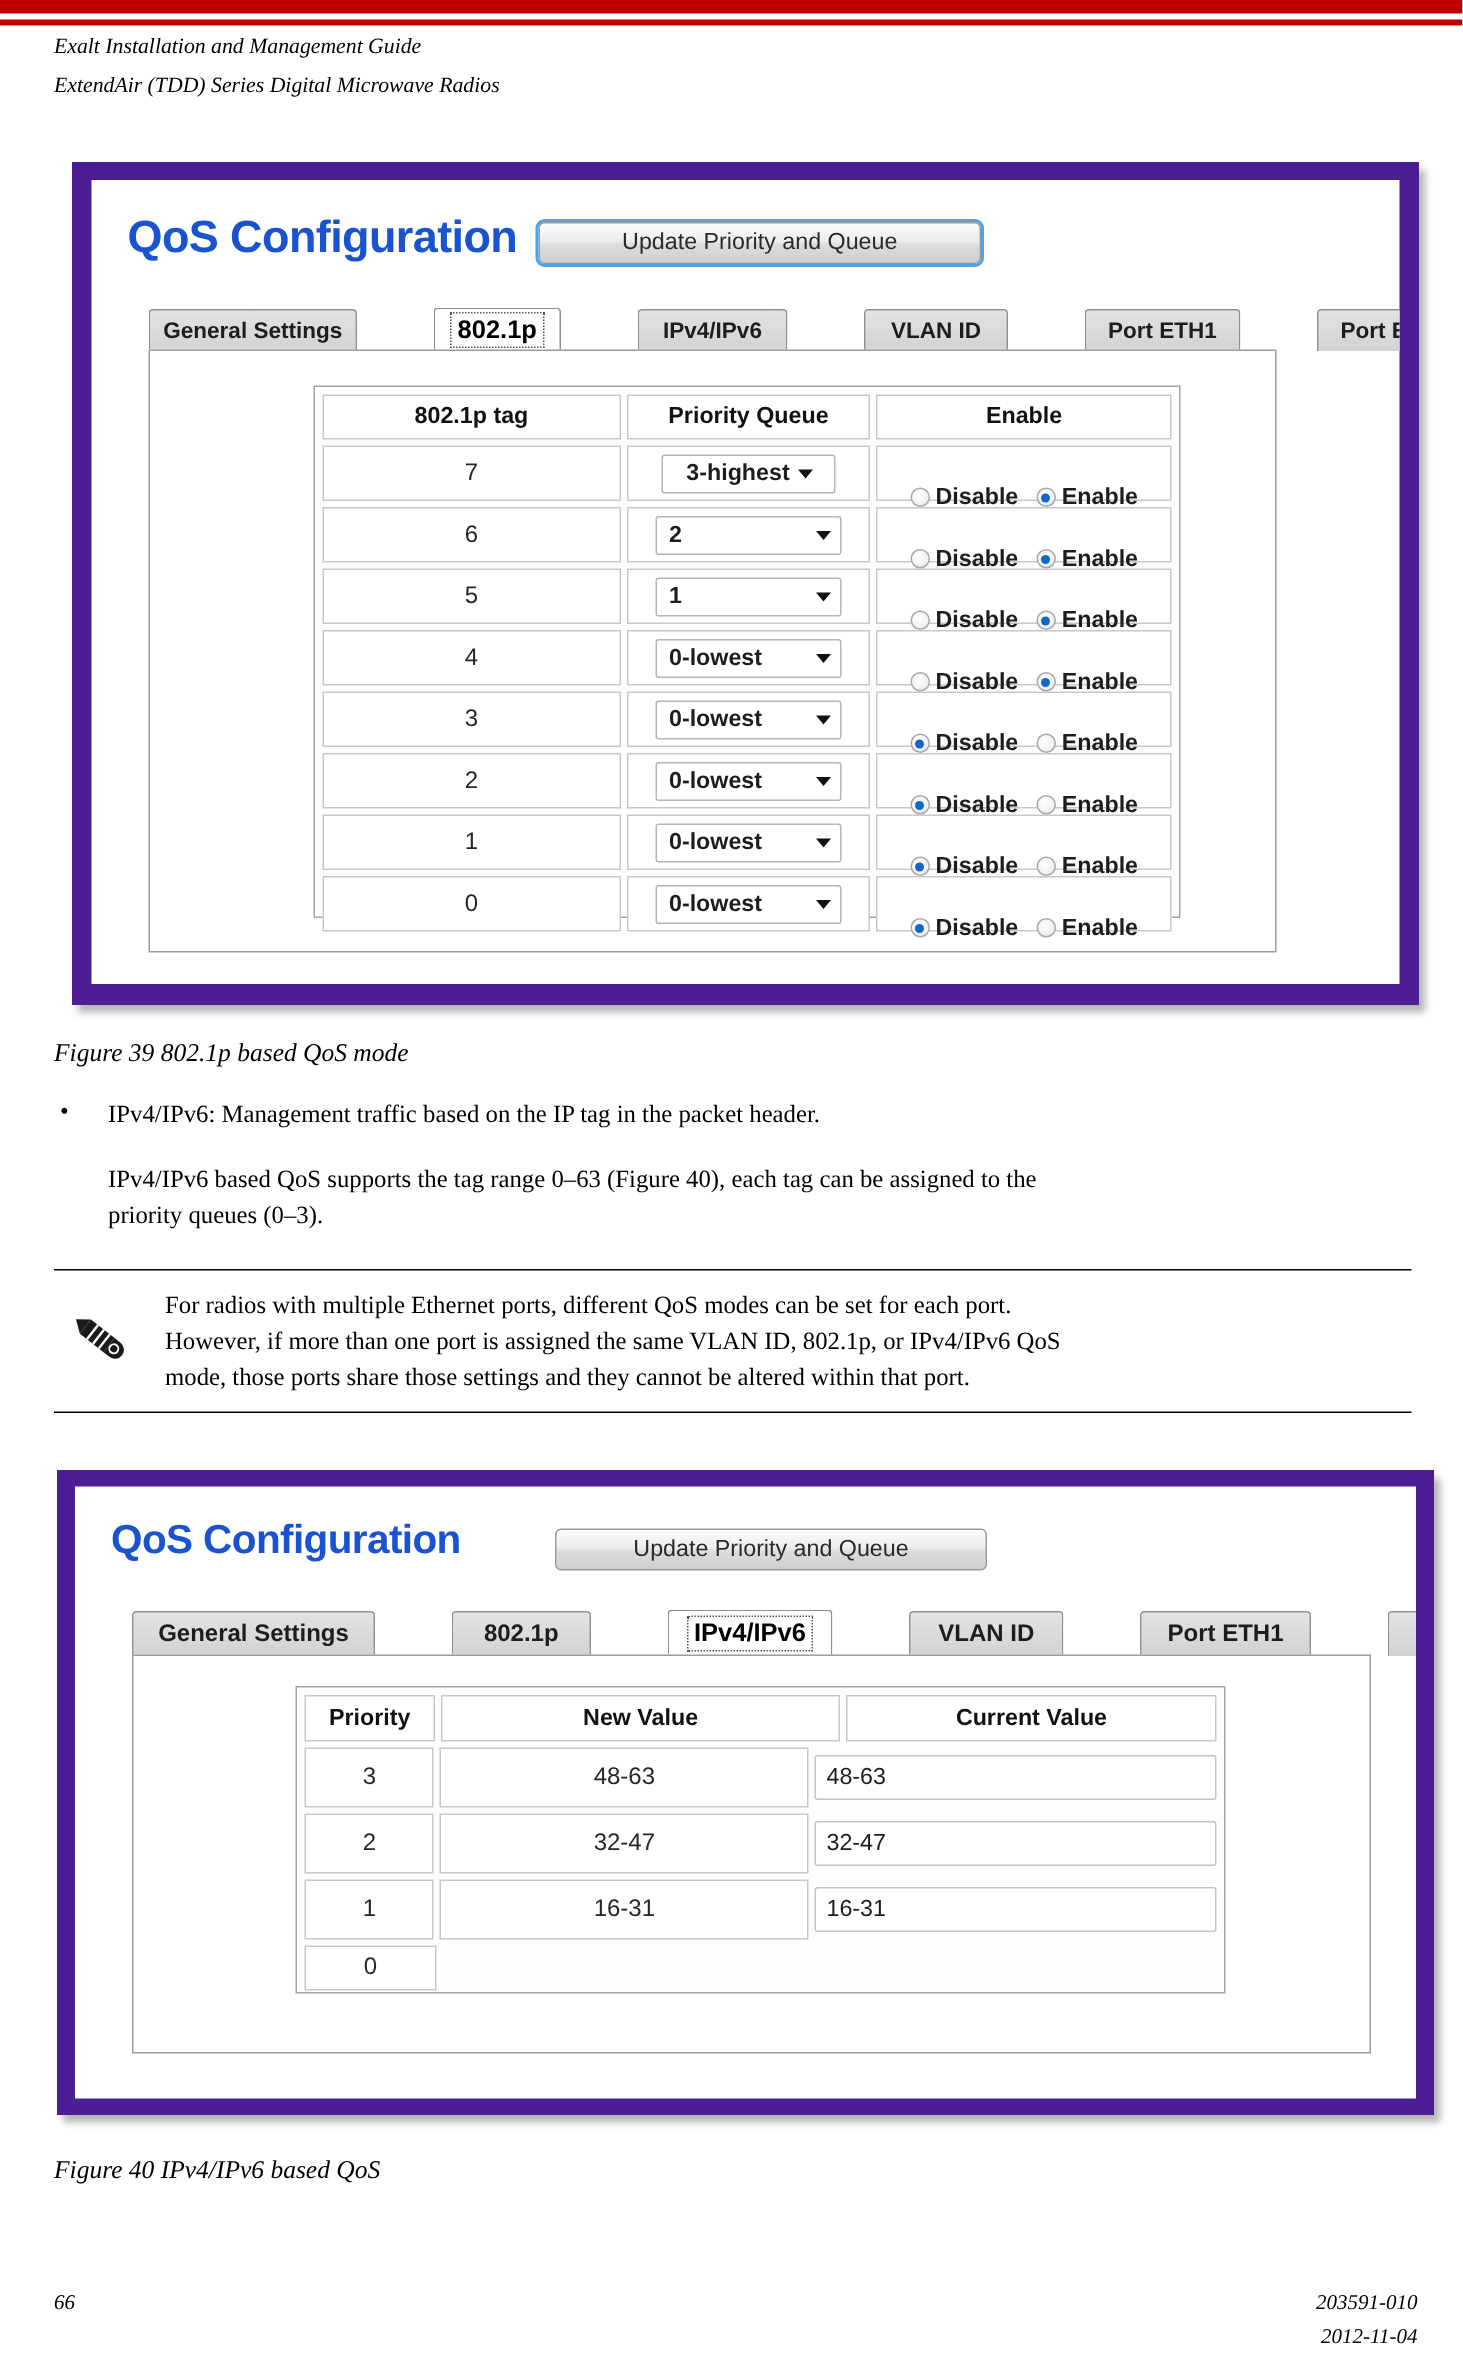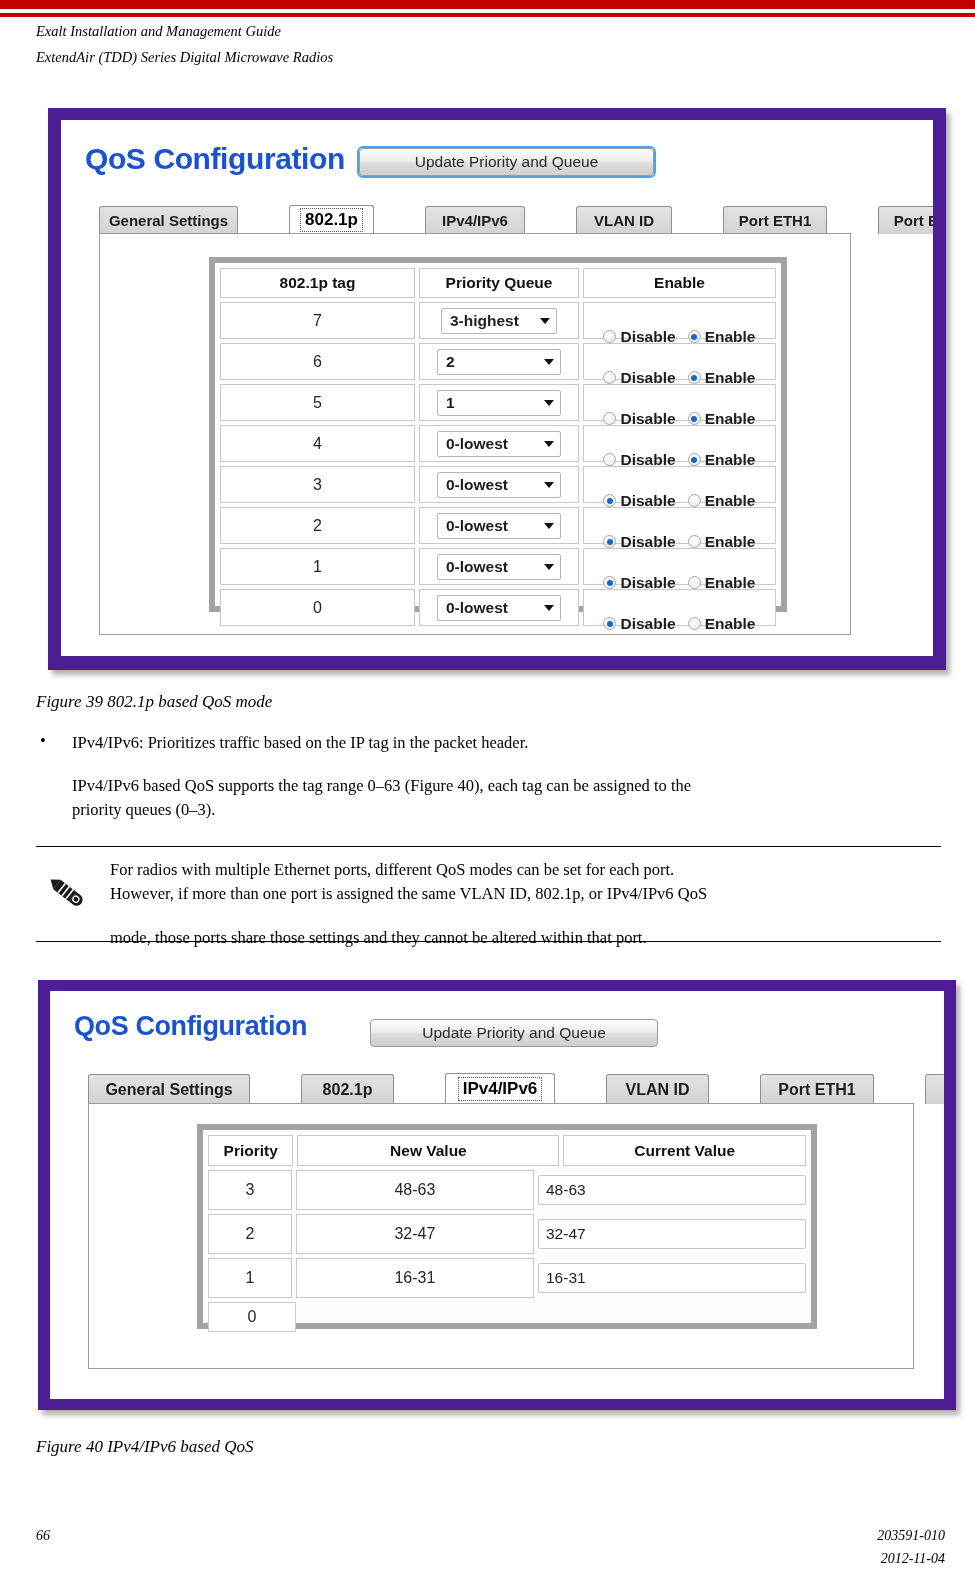--- a/index.html
+++ b/index.html
@@ -123,21 +123,21 @@
   .tab-panel {
     position: absolute;
     border: 1px solid #9c9c9c;
     background: #ffffff;
     box-sizing: border-box;
   }
 
   
   .ui-table {
     position: absolute;
-    border: 6px solid #a3a3a3;
+    border: 1px solid #a3a3a3;
     background: #fdfdfd;
     box-sizing: border-box;
     padding: 3px;
   }
   .ui-row {
     display: flex;
     align-items: stretch;
   }
   .ui-cell {
     border: 1px solid #c8c8c8;
@@ -339,21 +339,21 @@
 
         <div class="ui-row">
           <div class="ui-cell header" style="width:200px; height:30px; font-size:15.5px;">802.1p tag</div>
           <div class="ui-cell header" style="width:164px; height:30px; font-size:15.5px;">Priority Queue</div>
           <div class="ui-cell header" style="width:198px; height:30px; font-size:15.5px;">Enable</div>
         </div>
 
         <div class="ui-row">
           <div class="ui-cell" style="width:200px; height:37px; font-size:16px;">7</div>
           <div class="ui-cell" style="width:164px; height:37px;">
-            <div class="ui-select" style="width:116px; height:26px; font-size:15.5px;">
+            <div class="ui-select" style="width:116px; height:26px; font-size:15.5px;justify-content:center;">
               <span>3-highest</span>
               <span class="caret"></span>
             </div>
           </div>
           <div class="ui-cell" style="width:198px; height:37px;">
             <div class="radio-group" style="font-size:15.5px;">
               <span class="radio-item">
                   <span class="radio"></span>
                   <span class="radio-label">Disable</span>
                 </span>
@@ -528,41 +528,41 @@
         </div>
 
       </div>
     </div>
   </div>
 </div>
 
 <div class="caption" style="left:36px; top:692px;">Figure 39   802.1p based QoS mode</div>
 
 <div class="bullet-dot" style="left:40px; top:731px;">•</div>
-<div class="body-text" style="left:72px; top:731px;">IPv4/IPv6: Prioritizes traffic based on the IP tag in the packet header.</div>
+<div class="body-text" style="left:72px; top:731px;">IPv4/IPv6: Management traffic based on the IP tag in the packet header.</div>
 <div class="body-text" style="left:72px; top:774px;">IPv4/IPv6 based QoS supports the tag range 0–63 (Figure 40), each tag can be assigned to the</div>
 <div class="body-text" style="left:72px; top:798px;">priority queues (0–3).</div>
 
 <div class="note-rule" style="top:846px;"></div>
 <div class="note-icon">
   <svg viewBox="0 0 42 40" width="42" height="40" aria-hidden="true">
     <g transform="rotate(38 21 20)">
       <path d="M10 13 L30 13 L30 25 L10 25 Z" fill="#1a1a1a"></path>
       <path d="M10 13 L2 19 L10 25 Z" fill="#1a1a1a"></path>
       <path d="M30 13 L35 13 a6 6 0 0 1 0 12 L30 25 Z" fill="#1a1a1a"></path>
       <path d="M16 13 L16 25" stroke="#ffffff" stroke-width="1.6" fill="none"></path>
       <path d="M21 13 L21 25" stroke="#ffffff" stroke-width="1.6" fill="none"></path>
       <path d="M26 13 L26 25" stroke="#ffffff" stroke-width="1.6" fill="none"></path>
       <circle cx="34" cy="19" r="3" fill="none" stroke="#ffffff" stroke-width="1.3"></circle>
     </g>
   </svg>
 </div>
 <div class="body-text" style="left:110px; top:858px;">For radios with multiple Ethernet ports, different QoS modes can be set for each port.</div>
 <div class="body-text" style="left:110px; top:882px;">However, if more than one port is assigned the same VLAN ID, 802.1p, or IPv4/IPv6 QoS</div>
-<div class="body-text" style="left:110px; top:926px;">mode, those ports share those settings and they cannot be altered within that port.</div>
+<div class="body-text" style="left:110px; top:906px;">mode, those ports share those settings and they cannot be altered within that port.</div>
 <div class="note-rule" style="top:941px;"></div>
 
 <div class="figure-frame" id="fig40">
   <div class="figure-inner">
 
     <div class="qos-title" style="left:24px; top:20px; font-size:27px;">QoS Configuration</div>
 
     <div class="update-btn" style="left:320px; top:28px; width:288px; height:28px; line-height:26px; font-size:15.5px;">Update Priority and Queue</div>
 
     <div class="tabstrip" style="left:38px; top:82px;">

